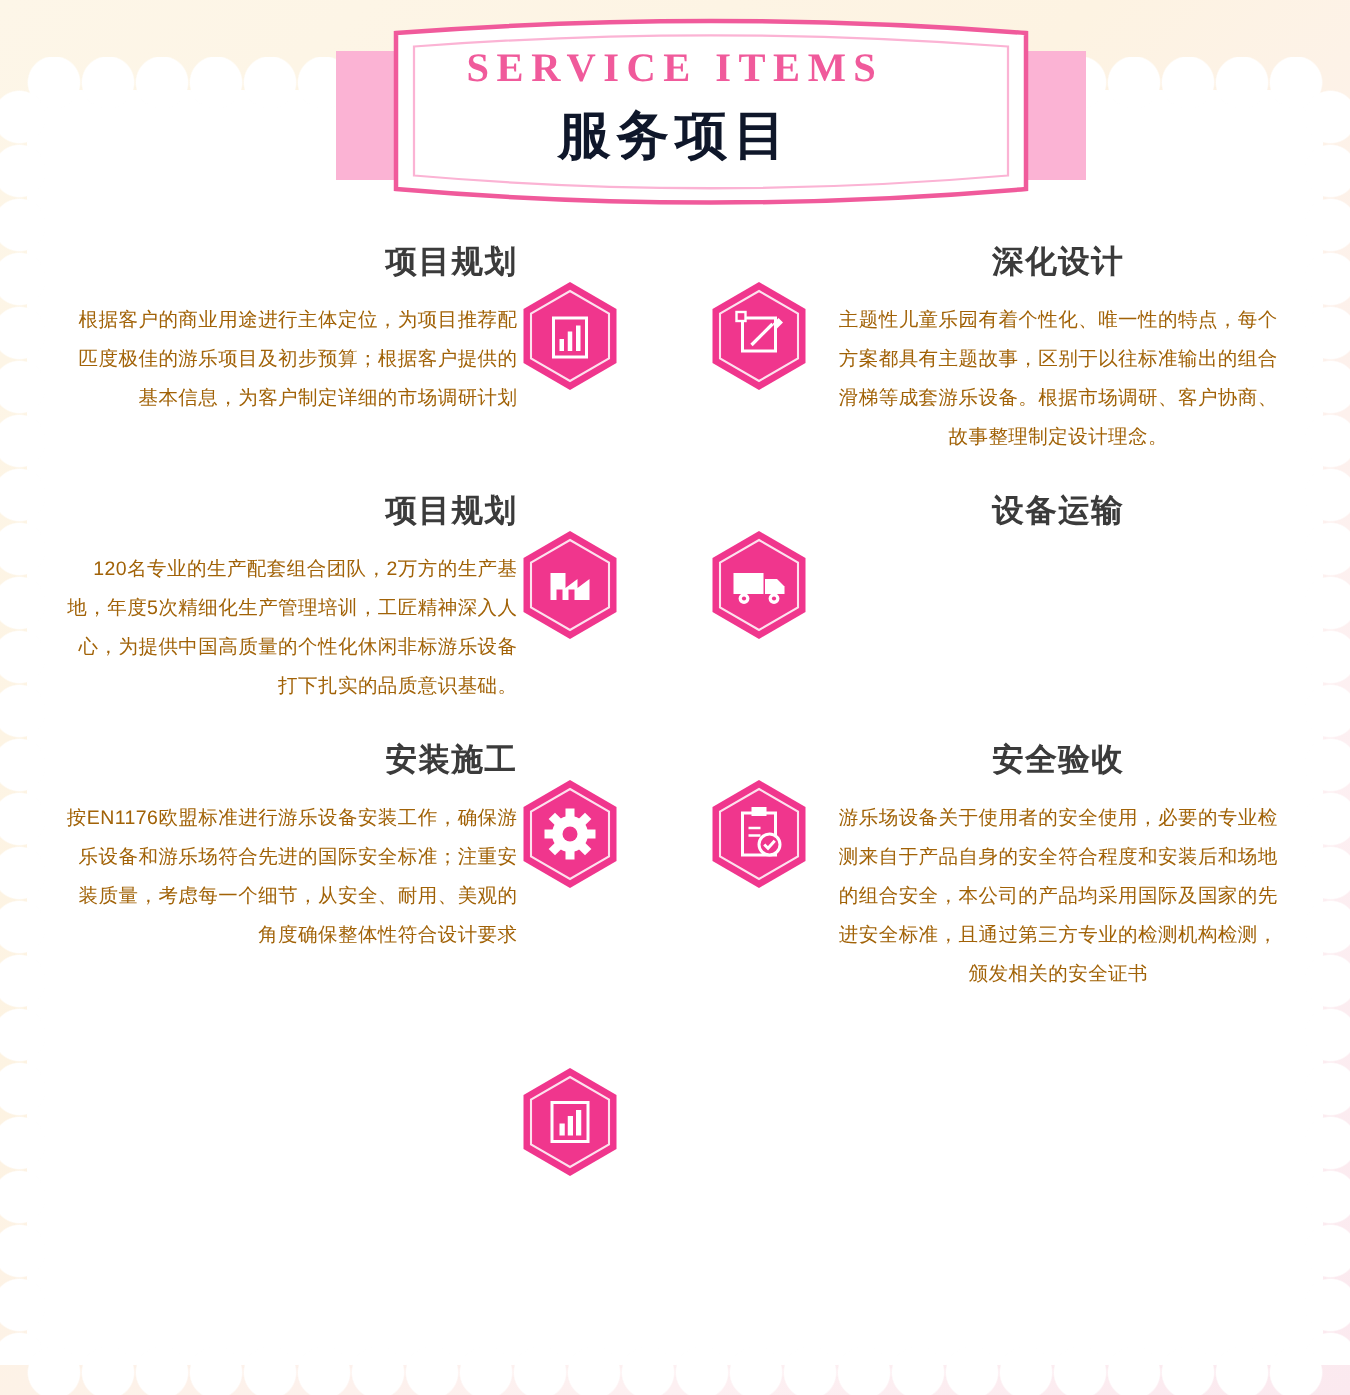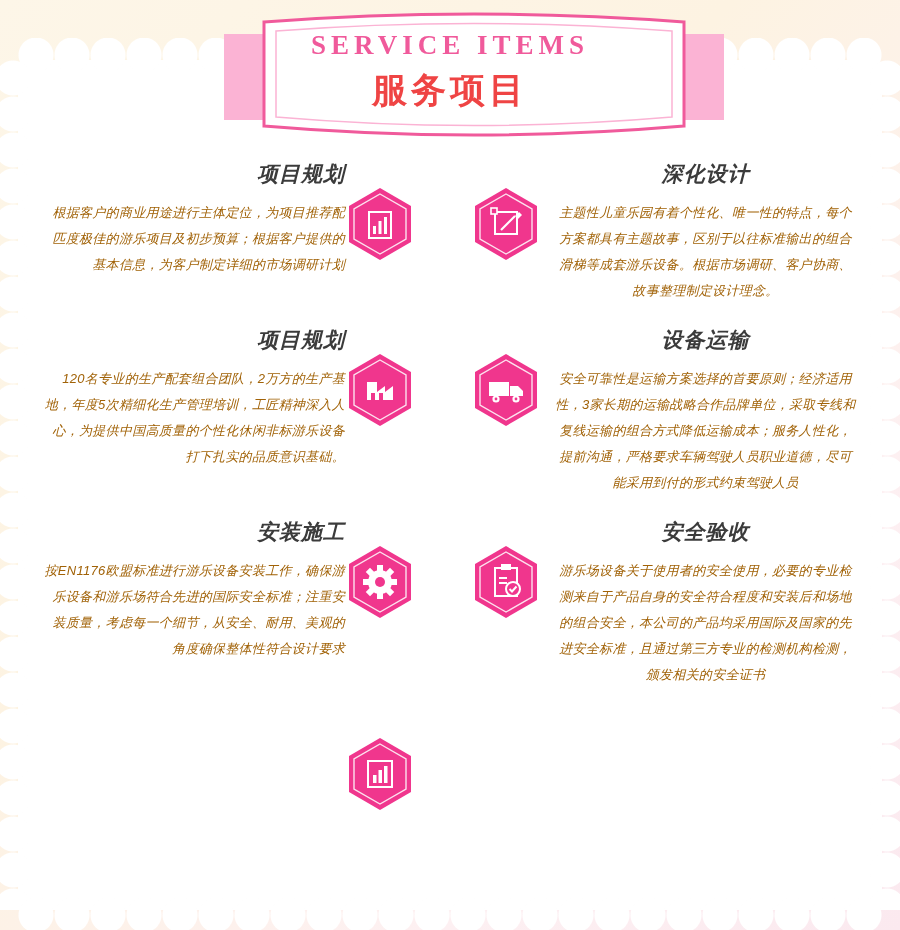--- a/index.html
+++ b/index.html
@@ -74,40 +74,39 @@
     font-size: 27px;
     letter-spacing: 5px;
     color: #f05a9b;
     font-weight: bold;
     font-family: "Liberation Serif", serif;
   }
   .banner-cn {
     margin-top: 6px;
     font-size: 35px;
     letter-spacing: 4px;
-    color: #ef4444;
+    color: #0f172a;
     font-weight: bold;
   }
 
   
   .content {
     position: absolute;
     left: 0;
     top: 160px;
     width: 900px;
   }
   .row {
     position: relative;
     display: flex;
     align-items: flex-start;
     margin-bottom: 22px;
   }
   .col {
     width: 305px;
-    font-style: italic;
   }
   .col.left {
     text-align: right;
     margin-left: 40px;
   }
   .col.right {
     text-align: center;
     margin-left: 12px;
   }
   .icons {
@@ -228,21 +227,20 @@
           <path d="M39 34 h8 l5 5 v5 h-13 z" fill="#ffffff"></path>
           <circle cx="25" cy="47" r="3.6" fill="#ffffff"></circle>
           <circle cx="45" cy="47" r="3.6" fill="#ffffff"></circle>
           <circle cx="25" cy="47" r="1.4" fill="#f0368d"></circle>
           <circle cx="45" cy="47" r="1.4" fill="#f0368d"></circle>
         </svg>
       </div>
     </div>
     <div class="col right">
       <div class="heading">设备运输</div>
-      <div class="body-text">安全可靠性是运输方案选择的首要原则；经济适用性，3家长期的运输战略合作品牌单位，采取专线和复线运输的组合方式降低运输成本；服务人性化，提前沟通，严格要求车辆驾驶人员职业道德，尽可能采用到付的形式约束驾驶人员</div>
     </div>
   </div>
 
   <div class="row">
     <div class="col left">
       <div class="heading">安装施工</div>
       <div class="body-text">按EN1176欧盟标准进行游乐设备安装工作，确保游乐设备和游乐场符合先进的国际安全标准；注重安装质量，考虑每一个细节，从安全、耐用、美观的角度确保整体性符合设计要求</div>
     </div>
     <div class="icons">
       <div class="icon-slot">

